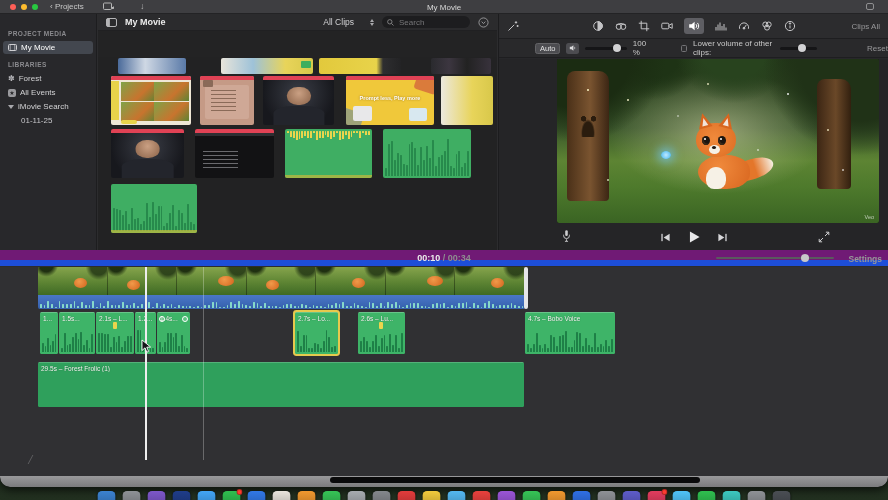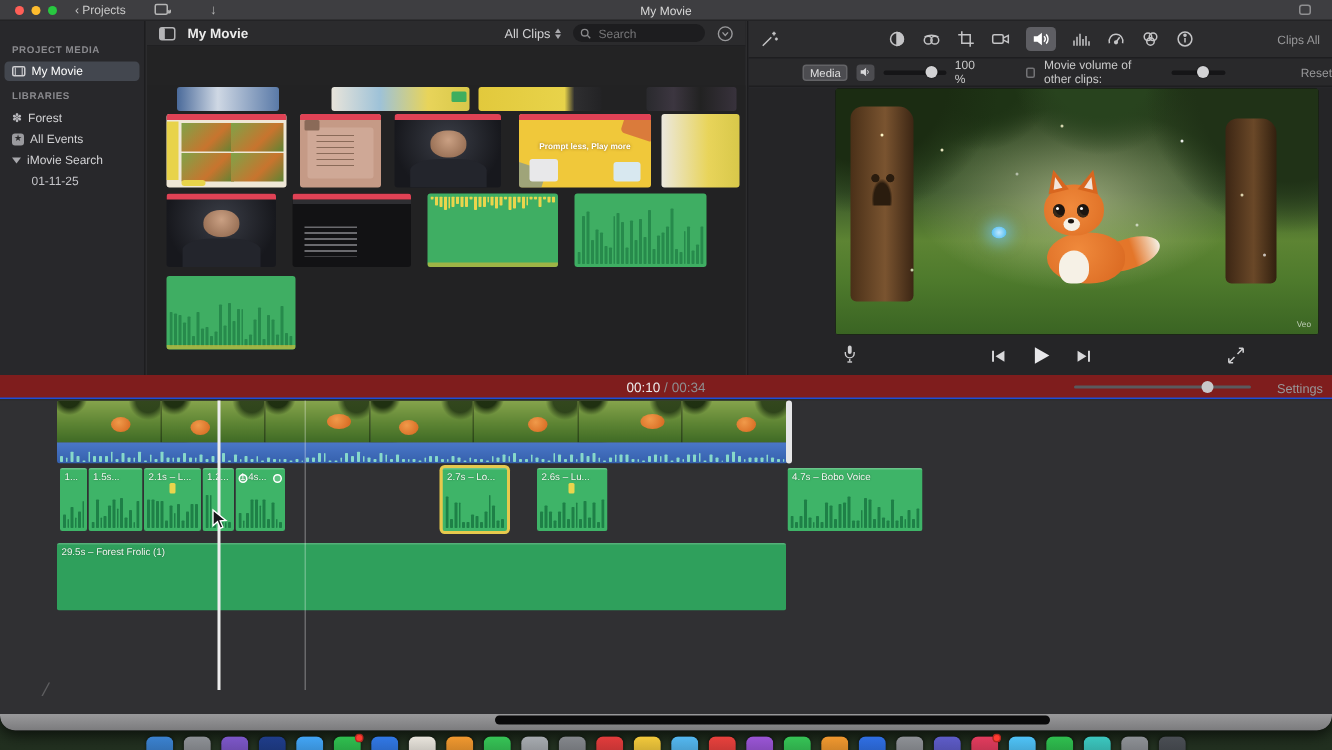--- a/index.html
+++ b/index.html
@@ -28,21 +28,21 @@
   .chev{width:0;height:0;border-left:3px solid transparent;border-right:3px solid transparent;border-top:4px solid #a8a8ac;}
   .side-item.sub{padding-left:18px;color:#c4c4c8;}
   .center{position:absolute;left:98px;top:0;bottom:0;width:399px;background:#232324;}
   .rightpanel{position:absolute;left:498px;right:0;top:0;bottom:0;background:#27272a;border-left:1px solid #1c1c1e;}
   
   .tabsbar{height:25px;background:#2c2c2e;border-bottom:1px solid #1e1e20;display:flex;align-items:center;gap:11px;padding-left:30px;}
   .tab{font-size:8.5px;color:#b9b9bb;cursor:default;}
   .tab.sel{background:#4a4a4e;color:#fff;border-radius:3px;padding:2px 7px;}
   .browser-header{height:17px;background:#2b2b2d;display:flex;align-items:center;gap:8px;padding:0 8px;border-bottom:1px solid #202022;}
   .browser-title{font-size:9px;font-weight:bold;color:#ececec;}
-  .filter{display:flex;align-items:center;gap:3px;font-size:8.5px;color:#d2d2d4;margin-left:auto;}
+  .filter{display:flex;align-items:center;gap:16px;font-size:8.5px;color:#d2d2d4;margin-left:auto;}
   .updown{display:flex;flex-direction:column;gap:1px;}
   .updown .u{width:0;height:0;border-left:2.5px solid transparent;border-right:2.5px solid transparent;border-bottom:3px solid #a8a8ac;}
   .updown .d{width:0;height:0;border-left:2.5px solid transparent;border-right:2.5px solid transparent;border-top:3px solid #a8a8ac;}
   .search{display:flex;align-items:center;gap:3px;background:#1d1d1f;border-radius:7px;height:12px;width:88px;padding:0 5px;}
   .search input{background:transparent;border:none;outline:none;color:#c5c5c5;font-size:8px;width:100%;font-family:"Liberation Sans",sans-serif;}
   .search input::placeholder{color:#767678;}
   
   .thumbs{position:absolute;top:43px;left:0;right:0;bottom:0;background:#222223;overflow:hidden;}
   .thumb-row{position:absolute;left:0;right:0;}
   .th{position:absolute;top:0;height:100%;border-radius:2px;overflow:hidden;background:#3a3a3c;}
@@ -137,21 +137,21 @@
   .fireflies{position:absolute;left:30px;top:30px;width:2px;height:2px;border-radius:50%;background:#fff8c8;
      box-shadow:40px 10px 0 rgba(255,250,210,.9),120px -6px 0 rgba(255,250,210,.8),200px 4px 0 rgba(255,255,255,.9),
                 240px 40px 0 rgba(255,250,210,.8),255px 80px 0 rgba(255,255,255,.7),20px 90px 0 rgba(235,255,210,.8),
                 170px 60px 0 rgba(255,255,255,.6),90px 26px 0 rgba(255,255,255,.5);}
   .watermark{position:absolute;right:5px;bottom:3px;font-size:5.5px;color:rgba(255,255,255,.65);}
   .transport{position:absolute;top:166px;left:0;right:0;height:24px;display:flex;align-items:center;justify-content:center;gap:16px;}
   .t-btn svg{display:block;}
   .mic-btn{position:absolute;left:62px;top:4px;}
   .fs-btn{position:absolute;right:58px;top:6px;}
   
-  .tl-toolbar{position:absolute;top:250px;left:0;right:0;height:16px;background:#7f1d1d;border-bottom:1px solid #1d4ed8;z-index:8;}
+  .tl-toolbar{position:absolute;top:250px;left:0;right:0;height:16px;background:#701a75;border-bottom:6px solid #1d4ed8;z-index:8;font-weight:bold;}
   .time{position:absolute;left:0;right:0;top:3px;text-align:center;font-size:9px;color:#8e8e90;}
   .time .cur{color:#ececec;}
   .zoom-slider{position:absolute;right:54px;top:7px;width:118px;height:2px;background:#5a5a5e;border-radius:1px;}
   .zoom-slider .knob{position:absolute;top:-3px;width:8px;height:8px;border-radius:50%;background:#c8c8ca;left:72%;}
   .settings-lbl{position:absolute;right:6px;top:3.5px;font-size:8.5px;color:#98989a;}
   
   .tl-body{position:absolute;top:267px;left:0;right:0;height:209px;background:#303033;}
   .filmstrip{position:absolute;left:38px;top:0;width:487px;height:42px;border-radius:2px;overflow:hidden;}
   .film{position:absolute;left:0;right:0;top:0;height:28px;display:flex;}
   .film-cell{flex:1;position:relative;background:linear-gradient(180deg,#86a44c 0%,#5d8433 55%,#3f6a25 100%);border-right:1px solid rgba(0,0,0,.35);}
@@ -473,34 +473,34 @@
                   <circle cx="6" cy="6" r="4.6"></circle>
                   <line x1="6" y1="5.4" x2="6" y2="8.4"></line>
                   <circle cx="6" cy="3.5" r="0.7" fill="#c4c4c6"></circle>
                 </svg>
               </span>
           </span>
           <span class="reset-all">Clips All</span>
         </div>
 
         <div class="vol-row">
-          <span class="auto-btn">Media</span>
+          <span class="auto-btn">Auto</span>
           <span class="spk-btn">
             <svg width="8" height="8" viewBox="0 0 12 12">
                 <path d="M1.2 4.2 H3.6 L6.6 1.8 V10.2 L3.6 7.8 H1.2 Z" fill="#d8d8da"></path>
                 <path d="M8 4.2 a2.6 2.6 0 0 1 0 3.6" stroke="#d8d8da" fill="none"></path>
               </svg>
           </span>
           <span class="slider vol-slider">
               <span class="knob" style="left:68%"></span>
             </span>
           <span>100 %</span>
           <span style="width:22px"></span>
           <span class="checkbox"></span>
-          <span>Movie volume of other clips:</span>
+          <span>Lower volume of other clips:</span>
           <span class="slider duck-slider">
               <span class="knob" style="left:48%"></span>
             </span>
           <span class="reset-btn">Reset</span>
         </div>
 
         <div class="viewer">
           <div class="video">
             <div class="scene"></div>
             <div class="canopy"></div>

